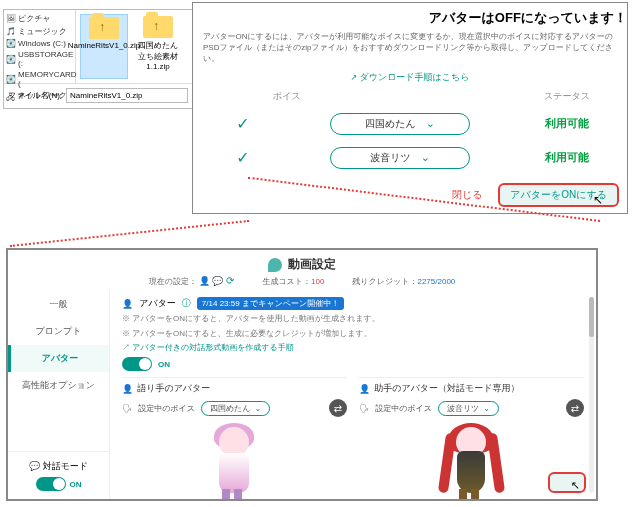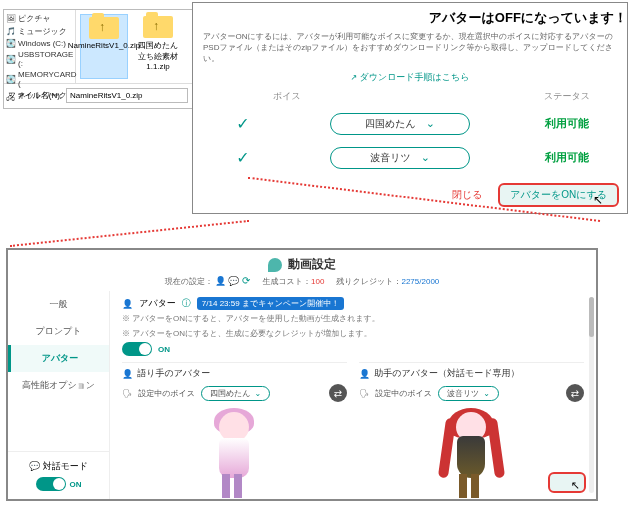--- a/index.html
+++ b/index.html
@@ -43,21 +43,21 @@
 
   
   .dots { position: absolute; border-top: 2px dotted #e53935; }
   .dots.d1 { left: 245px; top: 220px; width: 355px; transform: rotate(7deg); transform-origin: right; }
   .dots.d2 { left: 10px; top: 245px; width: 240px; transform: rotate(-6deg); transform-origin: left; }
 
   
   .panel { position: absolute; left: 6px; top: 248px; width: 592px; height: 253px; border: 2px solid #888; background: #fff; display: flex; flex-direction: column; }
   .panel-header { text-align: center; padding: 6px 0 2px; font-size: 12px; font-weight: 600; color: #333; display: flex; justify-content: center; align-items: center; gap: 6px; }
   .panel-header-icon { width: 14px; height: 14px; background: #4db6ac; border-radius: 50% 50% 50% 0; display: inline-block; }
-  .panel-sub { display: flex; justify-content: center; gap: 12px; font-size: 8px; color: #666; padding-bottom: 4px; align-items: center; }
+  .panel-sub { display: flex; justify-content: center; gap: 28px; font-size: 8px; color: #666; padding-bottom: 4px; align-items: center; }
   .panel-sub .num-r { color: #e53935; }
   .panel-sub .num-b { color: #1976d2; }
   .reset-icon { color: #009688; font-size: 10px; }
 
   .panel-body { flex: 1; display: flex; overflow: hidden; }
   .side { width: 102px; border-right: 1px solid #eee; display: flex; flex-direction: column; font-size: 9px; }
   .side-item { padding: 7px 8px; color: #555; text-align: center; }
   .side-item.active { color: #009688; font-weight: 600; border-left: 3px solid #009688; background: #f0faf9; }
   .side-dialog { margin-top: auto; padding: 8px; display: flex; flex-direction: column; align-items: center; gap: 4px; border-top: 1px solid #eee; }
   .toggle { width: 30px; height: 14px; background: #009688; border-radius: 7px; position: relative; }
@@ -213,20 +213,21 @@
     </div>
     <div class="main">
       <div class="avatar-line">
         <span class="person-icon"></span>
         <span>アバター</span>
         <span style="color:#009688">ⓘ</span>
         <span class="badge">7/14 23:59 までキャンペーン開催中！</span>
       </div>
       <div class="notes">※ アバターをONにすると、アバターを使用した動画が生成されます。</div>
       <div class="notes">※ アバターをONにすると、生成に必要なクレジットが増加します。</div>
+      <div class="guide-link">アバター付きの対話形式動画を作成する手順</div>
       <div class="on-row">
         <div class="toggle"></div>
         <span class="toggle-label">ON</span>
       </div>
 
       <div class="avatars">
         <div class="avatar-col">
           <div class="avatar-title">
               <span class="person-icon"></span>
               <span>語り手のアバター</span>

